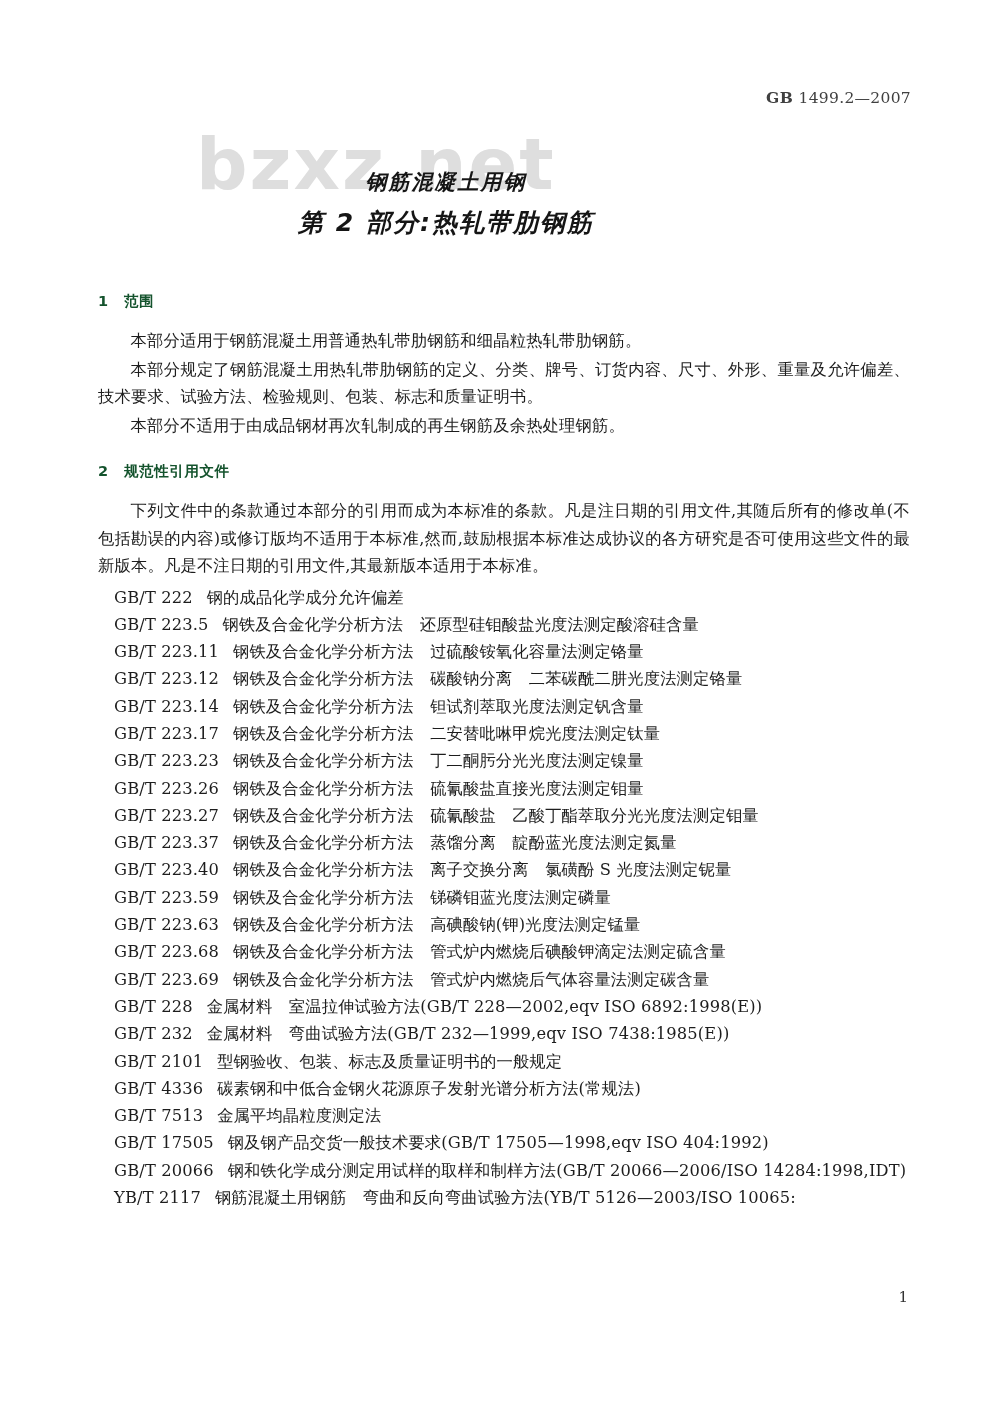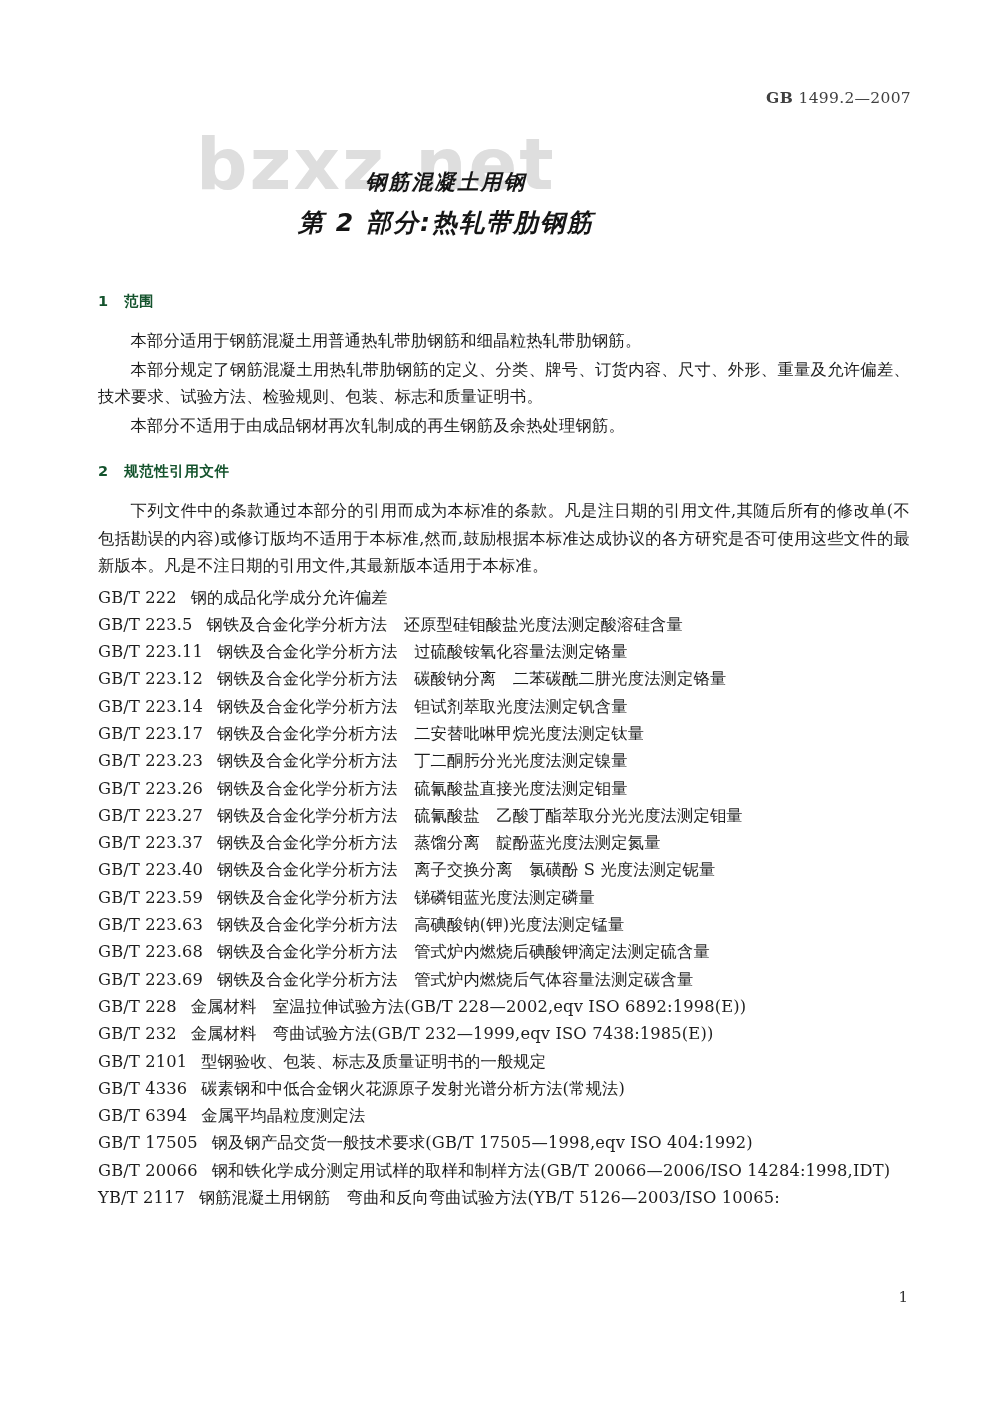--- a/index.html
+++ b/index.html
@@ -104,21 +104,21 @@
     margin: 0 0 1px 0;
     text-align: justify;
     letter-spacing: 0.2px;
     color: #1d1d1d;
   }
 
   .spacer-lg { height: 22px; }
 
   
   .ref-list {
-    margin: 4px 0 0 0;
+    margin: 4px 0 0 16px;
     padding: 0;
     list-style: none;
   }
   .ref-item {
     font-size: 16.3px;
     line-height: 27.3px;
     letter-spacing: 0.15px;
     white-space: normal;
     color: #1d1d1d;
     padding-left: 40px;
@@ -192,21 +192,21 @@
         <li class="ref-item"><span class="ref-code">GB/T 223.37</span><span class="ref-text">钢铁及合金化学分析方法　蒸馏分离　靛酚蓝光度法测定氮量</span></li>
         <li class="ref-item"><span class="ref-code">GB/T 223.40</span><span class="ref-text">钢铁及合金化学分析方法　离子交换分离　氯磺酚 S 光度法测定铌量</span></li>
         <li class="ref-item"><span class="ref-code">GB/T 223.59</span><span class="ref-text">钢铁及合金化学分析方法　锑磷钼蓝光度法测定磷量</span></li>
         <li class="ref-item"><span class="ref-code">GB/T 223.63</span><span class="ref-text">钢铁及合金化学分析方法　高碘酸钠(钾)光度法测定锰量</span></li>
         <li class="ref-item"><span class="ref-code">GB/T 223.68</span><span class="ref-text">钢铁及合金化学分析方法　管式炉内燃烧后碘酸钾滴定法测定硫含量</span></li>
         <li class="ref-item"><span class="ref-code">GB/T 223.69</span><span class="ref-text">钢铁及合金化学分析方法　管式炉内燃烧后气体容量法测定碳含量</span></li>
         <li class="ref-item"><span class="ref-code">GB/T 228</span><span class="ref-text">金属材料　室温拉伸试验方法(GB/T 228—2002,eqv ISO 6892:1998(E))</span></li>
         <li class="ref-item"><span class="ref-code">GB/T 232</span><span class="ref-text">金属材料　弯曲试验方法(GB/T 232—1999,eqv ISO 7438:1985(E))</span></li>
         <li class="ref-item"><span class="ref-code">GB/T 2101</span><span class="ref-text">型钢验收、包装、标志及质量证明书的一般规定</span></li>
         <li class="ref-item"><span class="ref-code">GB/T 4336</span><span class="ref-text">碳素钢和中低合金钢火花源原子发射光谱分析方法(常规法)</span></li>
-        <li class="ref-item"><span class="ref-code">GB/T 6394</span><span class="ref-text">金属平均晶粒度测定法</span></li>
+        <li class="ref-item"><span class="ref-code">GB/T 7513</span><span class="ref-text">金属平均晶粒度测定法</span></li>
         <li class="ref-item"><span class="ref-code">GB/T 17505</span><span class="ref-text">钢及钢产品交货一般技术要求(GB/T 17505—1998,eqv ISO 404:1992)</span></li>
         <li class="ref-item"><span class="ref-code">GB/T 20066</span><span class="ref-text">钢和铁化学成分测定用试样的取样和制样方法(GB/T 20066—2006/ISO 14284:1998,IDT)</span></li>
         <li class="ref-item"><span class="ref-code">YB/T 2117</span><span class="ref-text">钢筋混凝土用钢筋　弯曲和反向弯曲试验方法(YB/T 5126—2003/ISO 10065:</span></li>
       </ul>
 
   </div>
 
   <div class="page-number">1</div>
 
 </div>

